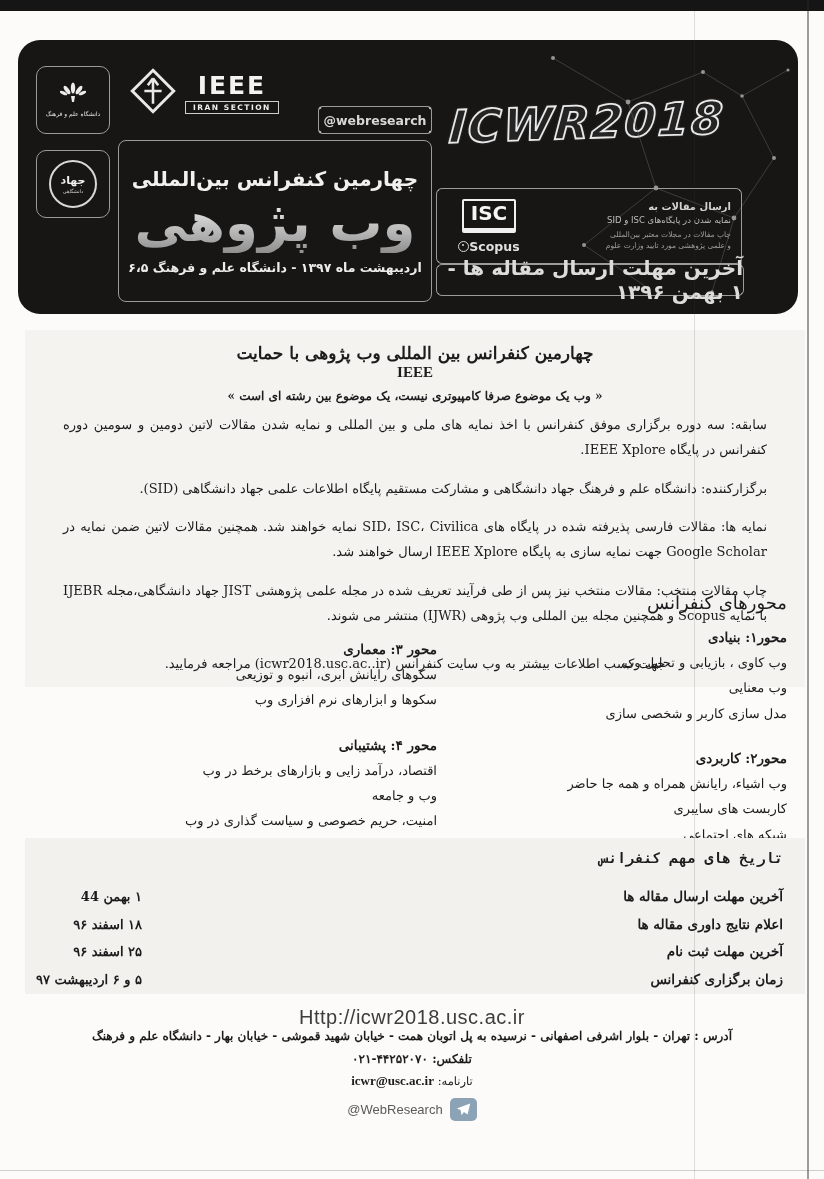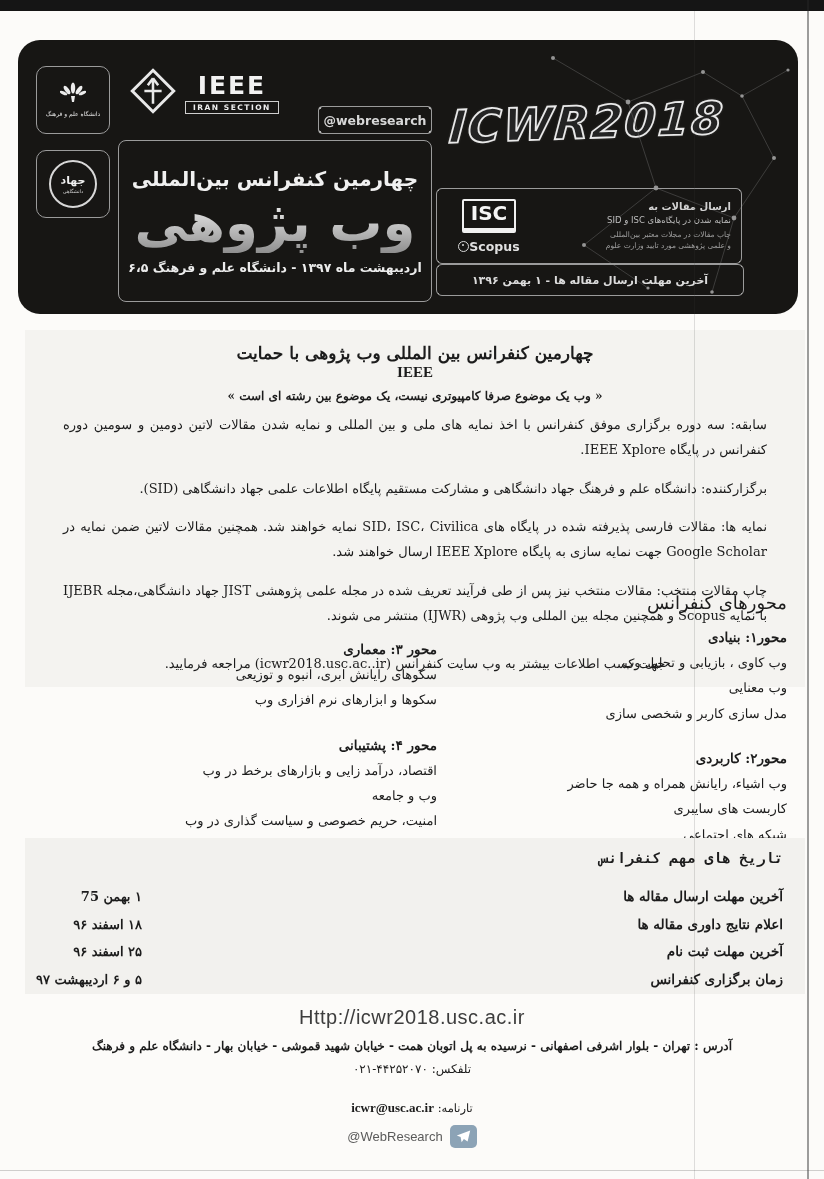--- a/index.html
+++ b/index.html
@@ -70,21 +70,21 @@
   .info-logos{width:84px;display:flex;flex-direction:column;align-items:center;gap:6px;}
   .isc-box{border:2.5px solid #f0f0f0;padding:1px 7px 3px;font-size:20px;font-weight:bold;
            color:#f5f5f5;line-height:1.15;border-radius:2px;border-bottom-width:5px;}
   .scopus-row{display:flex;align-items:center;direction:ltr;}
   .scopus-circle{width:9px;height:9px;border:1.5px solid #d8d8d8;border-radius:50%;position:relative;}
   .scopus-circle::after{content:"";position:absolute;left:2.2px;top:2.2px;width:2.6px;height:2.6px;
                         background:#d8d8d8;border-radius:50%;}
   .scopus-name{font-size:12.5px;font-weight:bold;color:#e0e0e0;}
   .deadline-badge{position:absolute;left:418px;top:224px;width:306px;height:30px;border-radius:6px;
       display:flex;align-items:center;justify-content:center;direction:rtl;
-      font-size:11px;font-weight:bold;color:#dcdcdc;letter-spacing:.3px;}
+      font-size:20px;font-weight:bold;color:#dcdcdc;letter-spacing:.3px;}
 
   
   .serif-fa{font-family:"DejaVu Serif","Liberation Serif",serif;}
   .intro{position:absolute;left:25px;top:330px;width:780px;box-sizing:border-box;
          background:#f4f3f0;padding:13px 38px 16px;direction:rtl;}
   .intro-title{text-align:center;font-size:17px;font-weight:bold;}
   .intro-title-latin{text-align:center;font-size:15px;font-weight:bold;
                      font-family:"Liberation Serif",serif;margin-top:1px;}
   .intro-quote{text-align:center;font-size:12px;font-weight:bold;margin-top:8px;}
   .intro-p{font-size:13px;line-height:1.95;text-align:justify;margin-top:9px;font-weight:500;}
@@ -105,23 +105,23 @@
          background:#f2f1ee;direction:rtl;padding:12px 22px;}
   .dates-heading{font-size:14.5px;font-weight:bold;font-family:Liberation Mono, monospace;}
   .dates-rows{margin-top:16px;}
   .date-row{display:flex;justify-content:space-between;align-items:baseline;line-height:2.05;}
   .d-label{font-size:13.5px;font-weight:600;}
   .d-val{width:95px;text-align:right;font-size:13px;font-weight:600;white-space:nowrap;}
 
   .footer{position:absolute;left:0;top:1006px;width:824px;text-align:center;}
   .footer-url{font-family:"Liberation Sans","DejaVu Sans",sans-serif;font-size:20px;
               color:#3d3d3d;letter-spacing:.5px;font-weight:500;}
-  .footer-address{direction:rtl;font-size:12px;font-weight:bold;margin-top:10px;padding:0 60px;}
-  .footer-fax{direction:rtl;font-size:12px;font-weight:normal;margin-top:9px;}
-  .footer-site{direction:rtl;font-size:11.5px;margin-top:24px;}
+  .footer-address{direction:rtl;font-size:12px;font-weight:bold;padding:0 60px;}
+  .footer-fax{direction:rtl;font-size:12px;font-weight:bold;margin-top:9px;}
+  .footer-site{direction:rtl;font-size:11.5px;margin-top:7px;}
   .footer-email{font-family:"Liberation Serif",serif;font-weight:bold;font-size:13px;}
   .handle-row{margin-top:9px;display:inline-flex;align-items:center;gap:7px;}
   .handle-text{font-size:13px;color:#5a5a5a;font-family:"Liberation Sans",sans-serif;}
   .telegram-icon{width:27px;height:23px;background:#8ca3b6;border-radius:5px;
                  display:flex;align-items:center;justify-content:center;}
 </style>
 </head>
 <body>
 
 <div class="page">
@@ -264,21 +264,21 @@
         </div>
       </div>
     </div>
   </section>
 
   <section class="dates serif-fa">
     <div class="dates-heading">تاریخ های مهم کنفرانس</div>
     <div class="dates-rows">
       <div class="date-row">
         <span class="d-label">آخرین مهلت ارسال مقاله ها</span>
-        <span class="d-val">۱ بهمن 75</span>
+        <span class="d-val">۱ بهمن 44</span>
       </div>
       <div class="date-row">
         <span class="d-label">اعلام نتایج داوری مقاله ها</span>
         <span class="d-val">۱۸ اسفند ۹۶</span>
       </div>
       <div class="date-row">
         <span class="d-label">آخرین مهلت ثبت نام</span>
         <span class="d-val">۲۵ اسفند ۹۶</span>
       </div>
       <div class="date-row">

